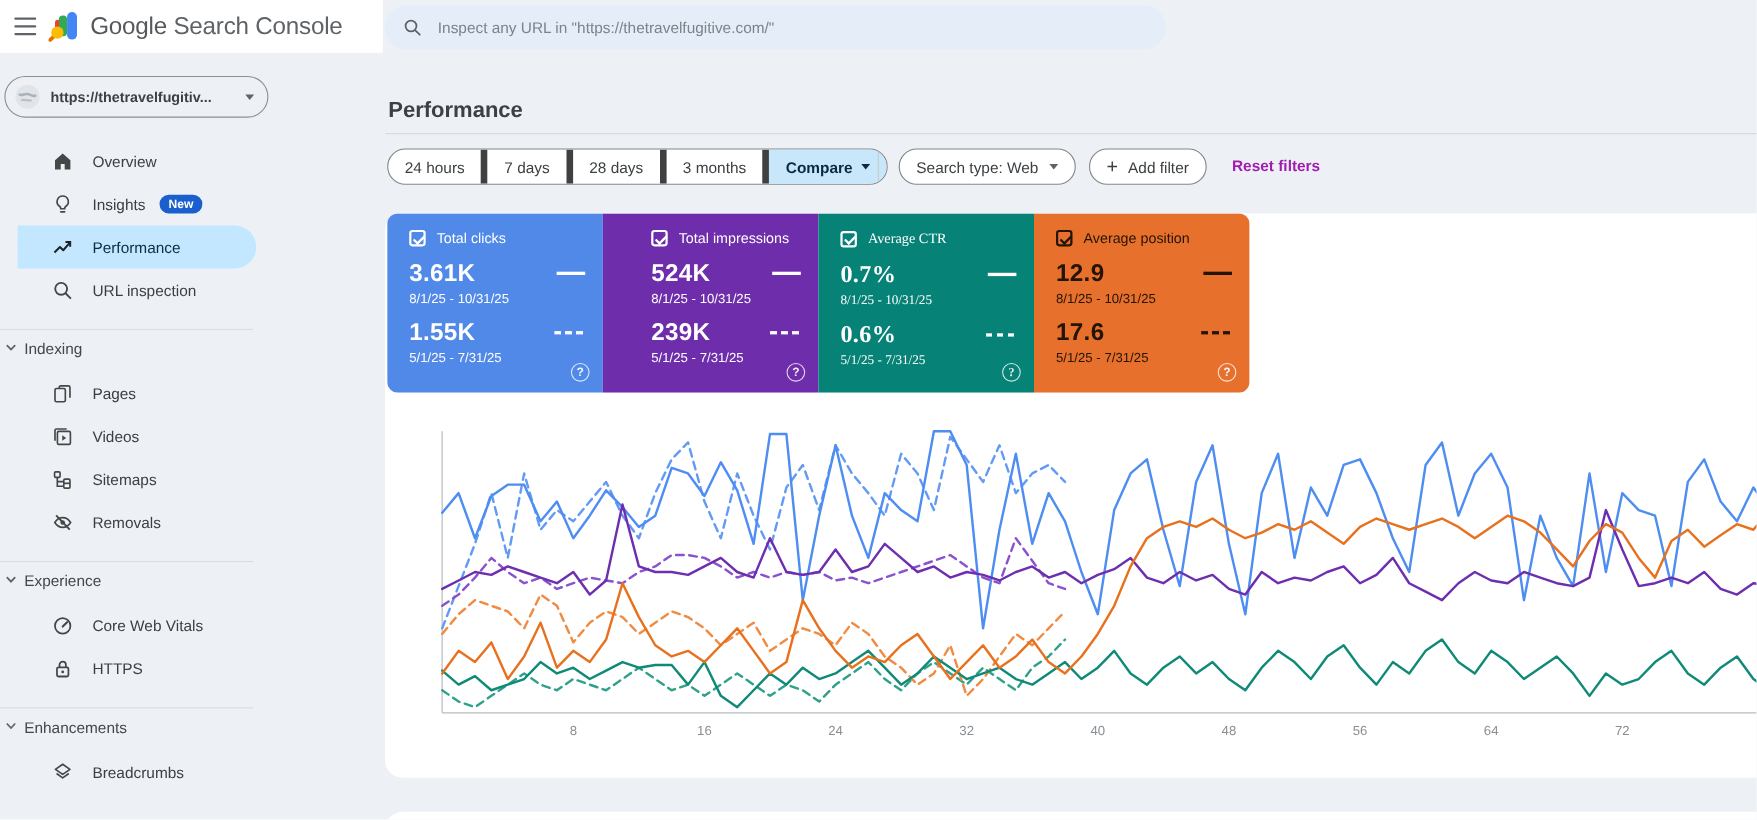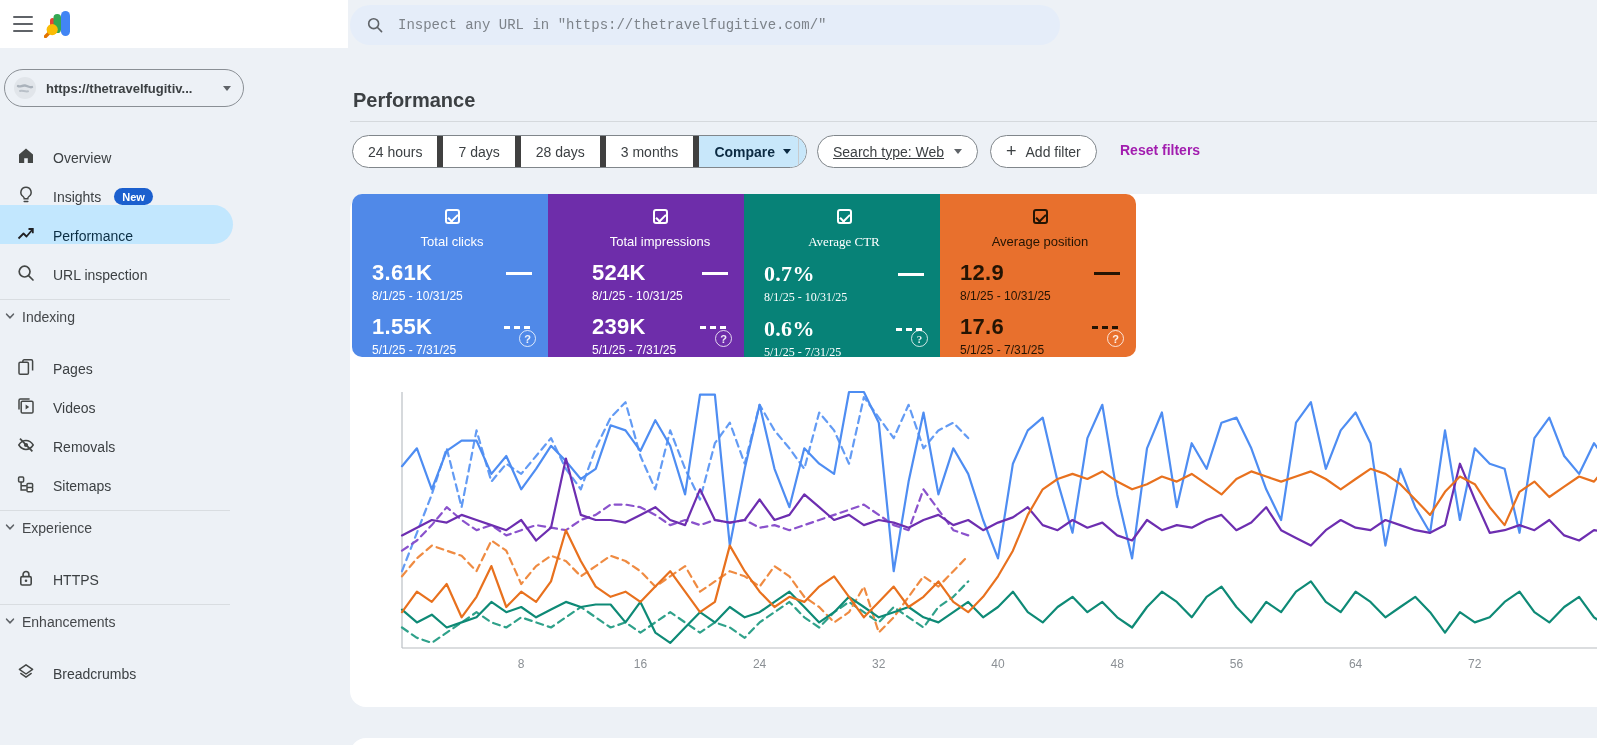--- a/index.html
+++ b/index.html
@@ -11,61 +11,61 @@
   
   .header-left-bg { position:absolute; left:0; top:0; width:348px; height:48px; background:#ffffff; }
   .hamburger { position:absolute; left:13px; top:16px; width:20px; height:16px; cursor:pointer; }
   .hamburger span { display:block; width:20px; height:2px; background:#5f6368; border-radius:1px; margin-bottom:5px; }
   .logo { position:absolute; left:44px; top:9px; display:flex; align-items:center; gap:9px; }
   .logo-text { font-size:22px; color:#5f6368; letter-spacing:-0.2px; white-space:nowrap; }
   .logo-text .prod { color:#55585c; }
   .searchbar { position:absolute; left:350px; top:5px; width:710px; height:40px; border-radius:20px;
     background:#e5edf9; display:flex; align-items:center; padding:0 16px; gap:12px; }
   .searchbar input { flex:1; background:transparent; border:none; outline:none; font-size:14px;
-    color:#000000; font-family:Liberation Mono, monospace; }
+    color:#000000; font-family:Liberation Sans, sans-serif; }
   .searchbar input::placeholder { color:#7d838a; }
   
   .property { position:absolute; left:4px; top:69px; width:240px; height:38px; border:1px solid #8a8f95;
     border-radius:20px; display:flex; align-items:center; padding:0 12px 0 8px; gap:9px; cursor:pointer; }
   .property .ptext { font-size:13px; font-weight:700; color:#3c4043; flex:1; white-space:nowrap; overflow:hidden; }
   .caret-down { width:0; height:0; border-left:4px solid transparent; border-right:4px solid transparent;
     border-top:5px solid #5f6368; }
   .nav { position:absolute; left:0; top:127px; width:233px; }
-  .nav-item { height:39px; display:flex; align-items:flex-end; padding-left:16px; gap:17px;
-    font-size:14px; color:#3c4043; border-radius:0 20px 20px 0; cursor:pointer; }
+  .nav-item { height:39px; display:flex; align-items:center; padding-left:31px; gap:17px;
+    font-size:14px; color:#3c4043; border-radius:0 20px 20px 0; cursor:pointer;margin-left:16px; }
   .nav-item.active { background:#c2e7fe; color:#0b2e44; }
   .nav-item .ico { width:20px; height:20px; flex:0 0 20px; display:flex; align-items:center; justify-content:center; }
   .nav-section { height:30px; margin-bottom:6px; display:flex; align-items:center; padding-left:4px; gap:6px;
     font-size:14px; color:#44474a; cursor:pointer; }
   .nav-divider { height:1px; background:#d9dde1; width:230px; margin:16px 0 2px 0; }
   .badge { background:#1b5fce; color:#fff; font-size:11px; font-weight:700; padding:2.5px 8px;
     border-radius:10px; margin-left:-4px; }
   
   .page-title { position:absolute; left:353px; top:76px; font-size:20px; color:#3c4043; }
   .title-divider { position:absolute; left:350px; right:0; top:121px; height:1px; background:#d5d9dd; }
   .segmented { position:absolute; left:352px; top:135px; height:33px; display:flex; border:1px solid #80868b;
     border-radius:17px; background:#fff; overflow:hidden; }
   .seg { padding:0 15px; display:flex; align-items:center; gap:8px; font-size:14px; color:#3c4043;
     border-left:6px solid #404040; cursor:pointer; white-space:nowrap; }
   .seg:first-child { border-left:none; }
   .seg.selected { background:#c8e7fa; color:#0b2a42; font-weight:700; }
   .seg .caret-down { border-top-color:#0b2a42; }
   .vsep { position:absolute; left:798px; top:138px; width:1px; height:27px; background:#c7cacd; }
   .pill-btn { position:absolute; top:135px; height:33px; border:1px solid #80868b; border-radius:17px;
     background:#fff; display:flex; align-items:center; font-size:14px; color:#3c4043; cursor:pointer; white-space:nowrap; }
-  #searchType { left:817px; padding:0 15px; gap:10px;text-decoration:underline; }
+  #searchType { left:817px; padding:0 15px; gap:10px; }
   #addFilter { left:990px; padding:0 15px; gap:9px; }
   .plus { font-size:18px; color:#3c4043; line-height:1; margin-top:-2px; }
   .reset { position:absolute; left:1120px; top:142px; font-size:14px; color:#a21caf; font-weight:700; cursor:pointer; }
   .panel { position:absolute; left:350px; top:194px; width:1270px; height:513px; background:#fff; border-radius:16px; }
   .panel2 { position:absolute; left:350px; top:738px; width:1270px; height:30px; background:#fff; border-radius:16px 16px 0 0; }
   
   .cards { position:absolute; left:352px; top:194px; display:flex; border-radius:10px; overflow:hidden; }
   .card { width:196px; height:163px; padding:15px 16px 0 20px; position:relative; cursor:pointer; }
-  .card-head { display:flex; align-items:center; gap:10px; font-size:13px;flex-direction:column; }
+  .card-head { display:flex; align-items:center; gap:10px; font-size:13px; }
   .cbox { width:15px; height:15px; border:2px solid currentColor; border-radius:3px; position:relative; flex:0 0 15px; }
   .cbox::after { content:""; position:absolute; left:1.5px; top:2.5px; width:8px; height:4px;
     border-left:2px solid currentColor; border-bottom:2px solid currentColor; transform:rotate(-45deg); }
   .card-vrow { display:flex; justify-content:space-between; align-items:center; margin-top:11px; }
   .card-value { font-size:22px; font-weight:700; letter-spacing:.3px;text-align:right; }
   .ind-solid { width:26px; height:3px; background:currentColor; }
   .ind-dash { width:28px; height:3px;
     background:repeating-linear-gradient(90deg, currentColor 0 6px, transparent 6px 10px); }
   .card-range { font-size:12px; margin-top:3px; }
   .card-help { position:absolute; right:12px; bottom:10px; width:17px; height:17px;
@@ -86,20 +86,21 @@
 </div>
 
 <div class="logo">
   <svg width="29" height="29" viewBox="0 0 29 29">
     <rect x="6" y="9" width="5" height="11" rx="2.5" fill="#ea4335"></rect>
     <rect x="9.5" y="5" width="7.5" height="19" rx="3.6" fill="#34a853"></rect>
     <rect x="17" y="2" width="9" height="25" rx="4.5" fill="#4285f4"></rect>
     <line x1="4.5" y1="24.5" x2="1.5" y2="27.5" stroke="#e37400" stroke-width="3.4" stroke-linecap="round"></line>
     <circle cx="8.2" cy="20.6" r="5.6" fill="#fbbc04"></circle>
   </svg>
+  <div class="logo-text"><span class="prod">Google</span> <span>Search Console</span></div>
 </div>
 
 <div class="searchbar">
   <svg width="18" height="18" viewBox="0 0 20 20">
     <circle cx="8.5" cy="8.5" r="5.5" fill="none" stroke="#5f6368" stroke-width="1.8"></circle>
     <line x1="12.8" y1="12.8" x2="17.3" y2="17.3" stroke="#5f6368" stroke-width="1.8" stroke-linecap="round"></line>
   </svg>
   <input type="text" placeholder="Inspect any URL in &quot;https://thetravelfugitive.com/&quot;" style="">
 </div>
 
@@ -172,44 +173,53 @@
           <rect x="5.2" y="5.2" width="11.8" height="11.8" rx="1.3" fill="none" stroke="#444746" stroke-width="1.5"></rect>
           <path d="M3 13.6V4.4C3 3.6 3.6 3 4.4 3h9.2" fill="none" stroke="#444746" stroke-width="1.5"></path>
           <path d="M9.6 8.6l3.6 2.5-3.6 2.5z" fill="#444746"></path>
         </svg>
       </span>
                   <span>Videos</span>
     </div>
     <div class="nav-item">
       <span class="ico">
         <svg width="20" height="20" viewBox="0 0 20 20">
-          <path d="M2.8 10S5.6 5.6 10 5.6 17.2 10 17.2 10 14.4 14.4 10 14.4 2.8 10 2.8 10z" fill="none" stroke="#444746" stroke-width="1.5"></path>
-          <circle cx="10" cy="10" r="2.1" fill="#444746"></circle>
-          <line x1="4" y1="3.6" x2="16.4" y2="16.4" stroke="#444746" stroke-width="1.7"></line>
-        </svg>
-      </span>
-                  <span>Removals</span>
-    </div>
-    <div class="nav-item">
-      <span class="ico">
-        <svg width="20" height="20" viewBox="0 0 20 20">
           <rect x="2.6" y="3" width="5" height="5" rx="1" fill="none" stroke="#444746" stroke-width="1.5"></rect>
           <path d="M5.1 8v8h5.5M5.1 11.8h5.5" fill="none" stroke="#444746" stroke-width="1.5"></path>
           <rect x="11" y="9.6" width="5.6" height="4.4" rx="1" fill="none" stroke="#444746" stroke-width="1.5"></rect>
           <rect x="11" y="14" width="5.6" height="4.4" rx="1" fill="#fff" stroke="#444746" stroke-width="1.5" transform="translate(0,-0.6)"></rect>
         </svg>
       </span>
                   <span>Sitemaps</span>
+    </div>
+    <div class="nav-item">
+      <span class="ico">
+        <svg width="20" height="20" viewBox="0 0 20 20">
+          <path d="M2.8 10S5.6 5.6 10 5.6 17.2 10 17.2 10 14.4 14.4 10 14.4 2.8 10 2.8 10z" fill="none" stroke="#444746" stroke-width="1.5"></path>
+          <circle cx="10" cy="10" r="2.1" fill="#444746"></circle>
+          <line x1="4" y1="3.6" x2="16.4" y2="16.4" stroke="#444746" stroke-width="1.7"></line>
+        </svg>
+      </span>
+                  <span>Removals</span>
     </div>
     <div class="nav-divider"></div>
     <div class="nav-section">
       <span class="ico"><svg width="12" height="12" viewBox="0 0 12 12">
           <path d="M2.6 4.2 6 7.8 9.4 4.2" fill="none" stroke="#5f6368" stroke-width="1.6" stroke-linecap="round"></path>
         </svg></span>
                    <span>Experience</span>
+    </div>
+    <div class="nav-item">
+      <span class="ico">
+        <svg width="20" height="20" viewBox="0 0 20 20">
+          <circle cx="10" cy="10" r="7" fill="none" stroke="#444746" stroke-width="1.6"></circle>
+          <line x1="10" y1="10.6" x2="14" y2="6.6" stroke="#444746" stroke-width="1.9" stroke-linecap="round"></line>
+        </svg>
+      </span>
+                  <span>Core Web Vitals</span>
     </div>
     <div class="nav-item">
       <span class="ico">
         <svg width="20" height="20" viewBox="0 0 20 20">
           <rect x="4.8" y="8.6" width="10.4" height="8.4" rx="1.4" fill="none" stroke="#444746" stroke-width="1.6"></rect>
           <path d="M7.1 8.4V6.4a2.9 2.9 0 0 1 5.8 0v2" fill="none" stroke="#444746" stroke-width="1.6"></path>
           <circle cx="10" cy="12.8" r="1.3" fill="#444746"></circle>
         </svg>
       </span>
                   <span>HTTPS</span>

